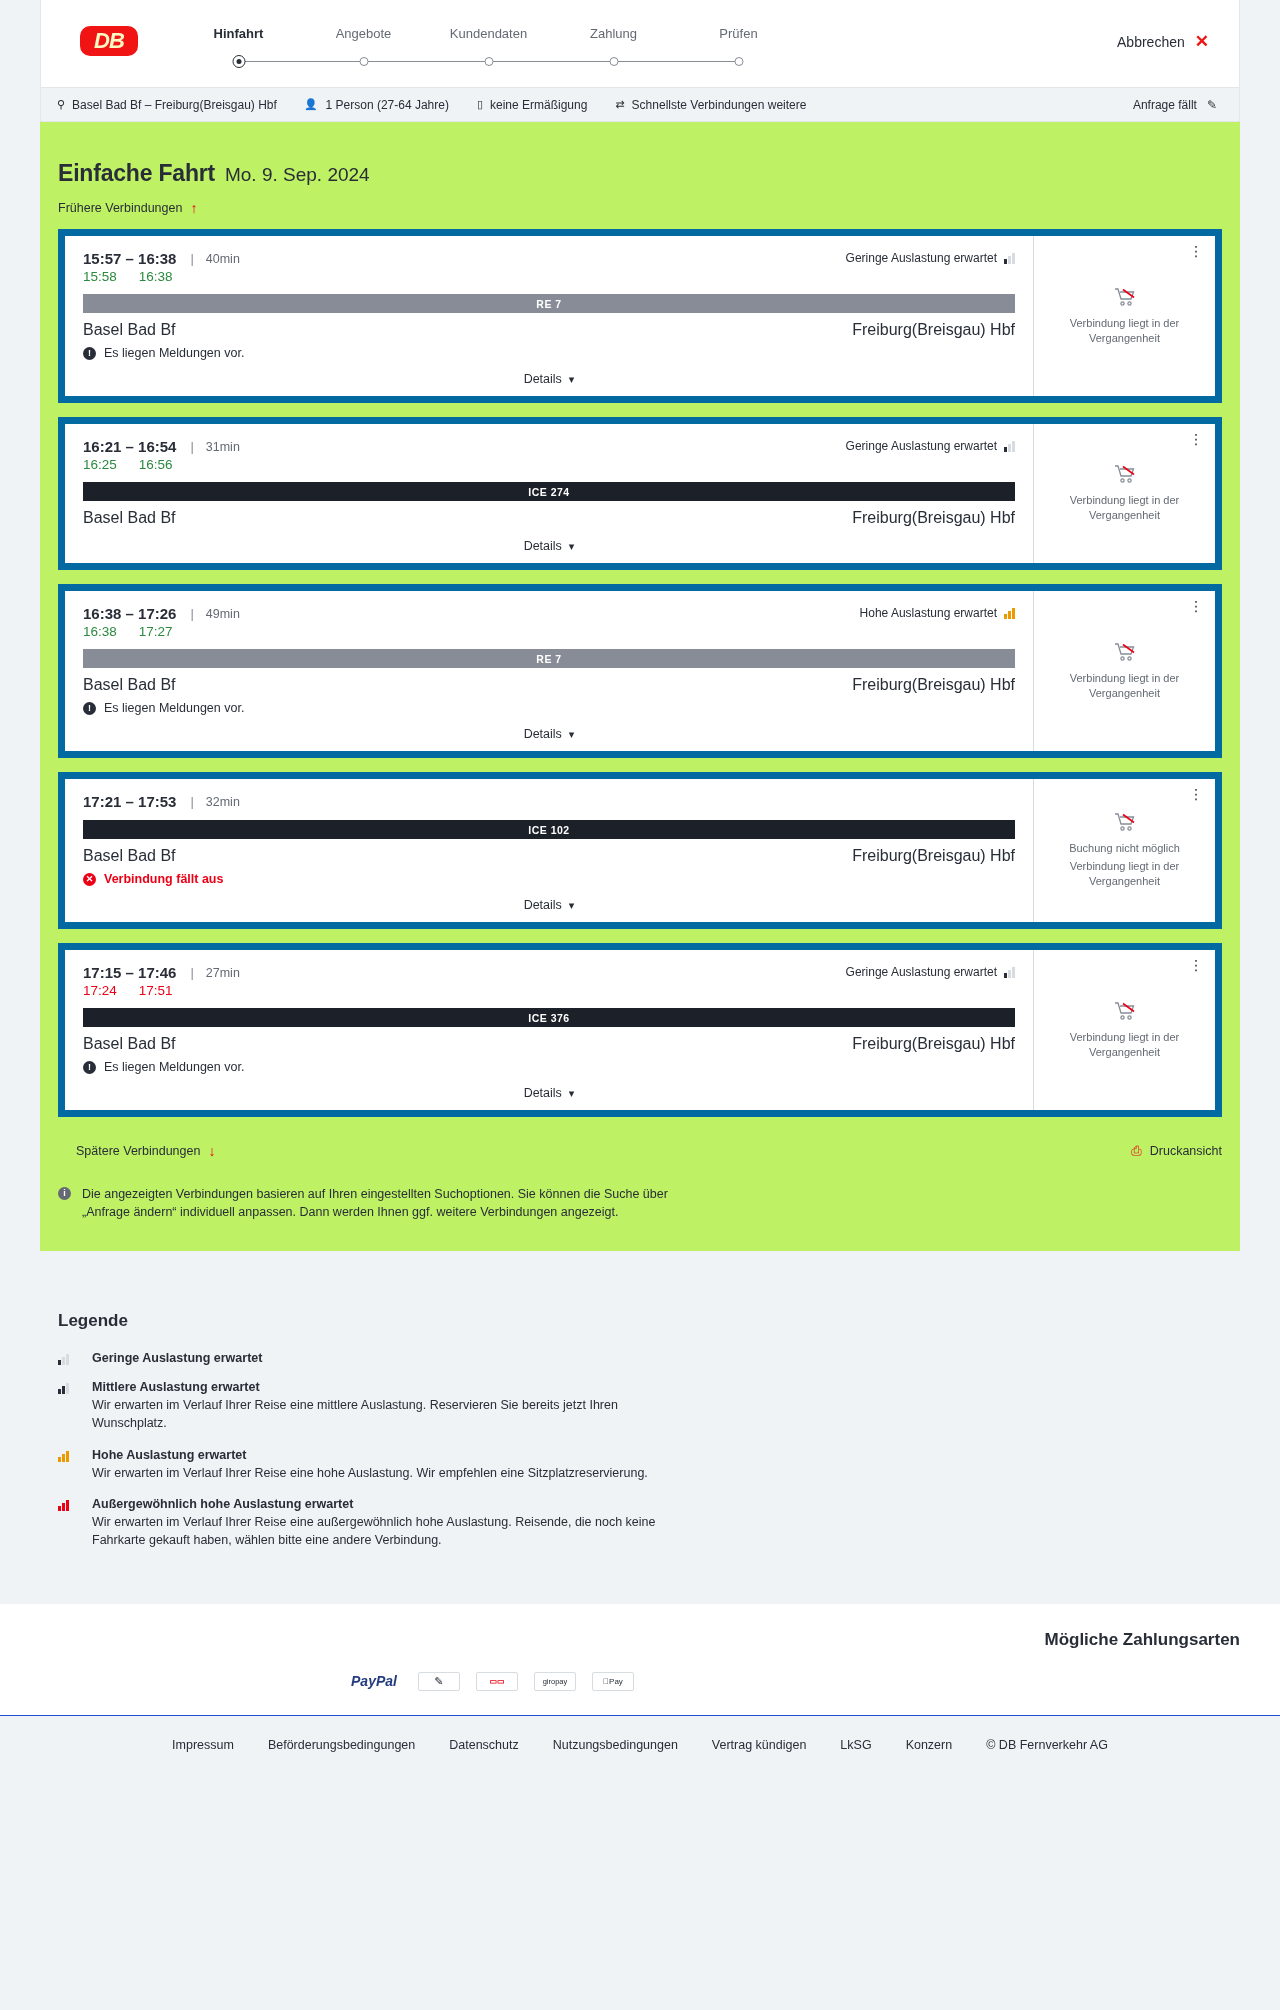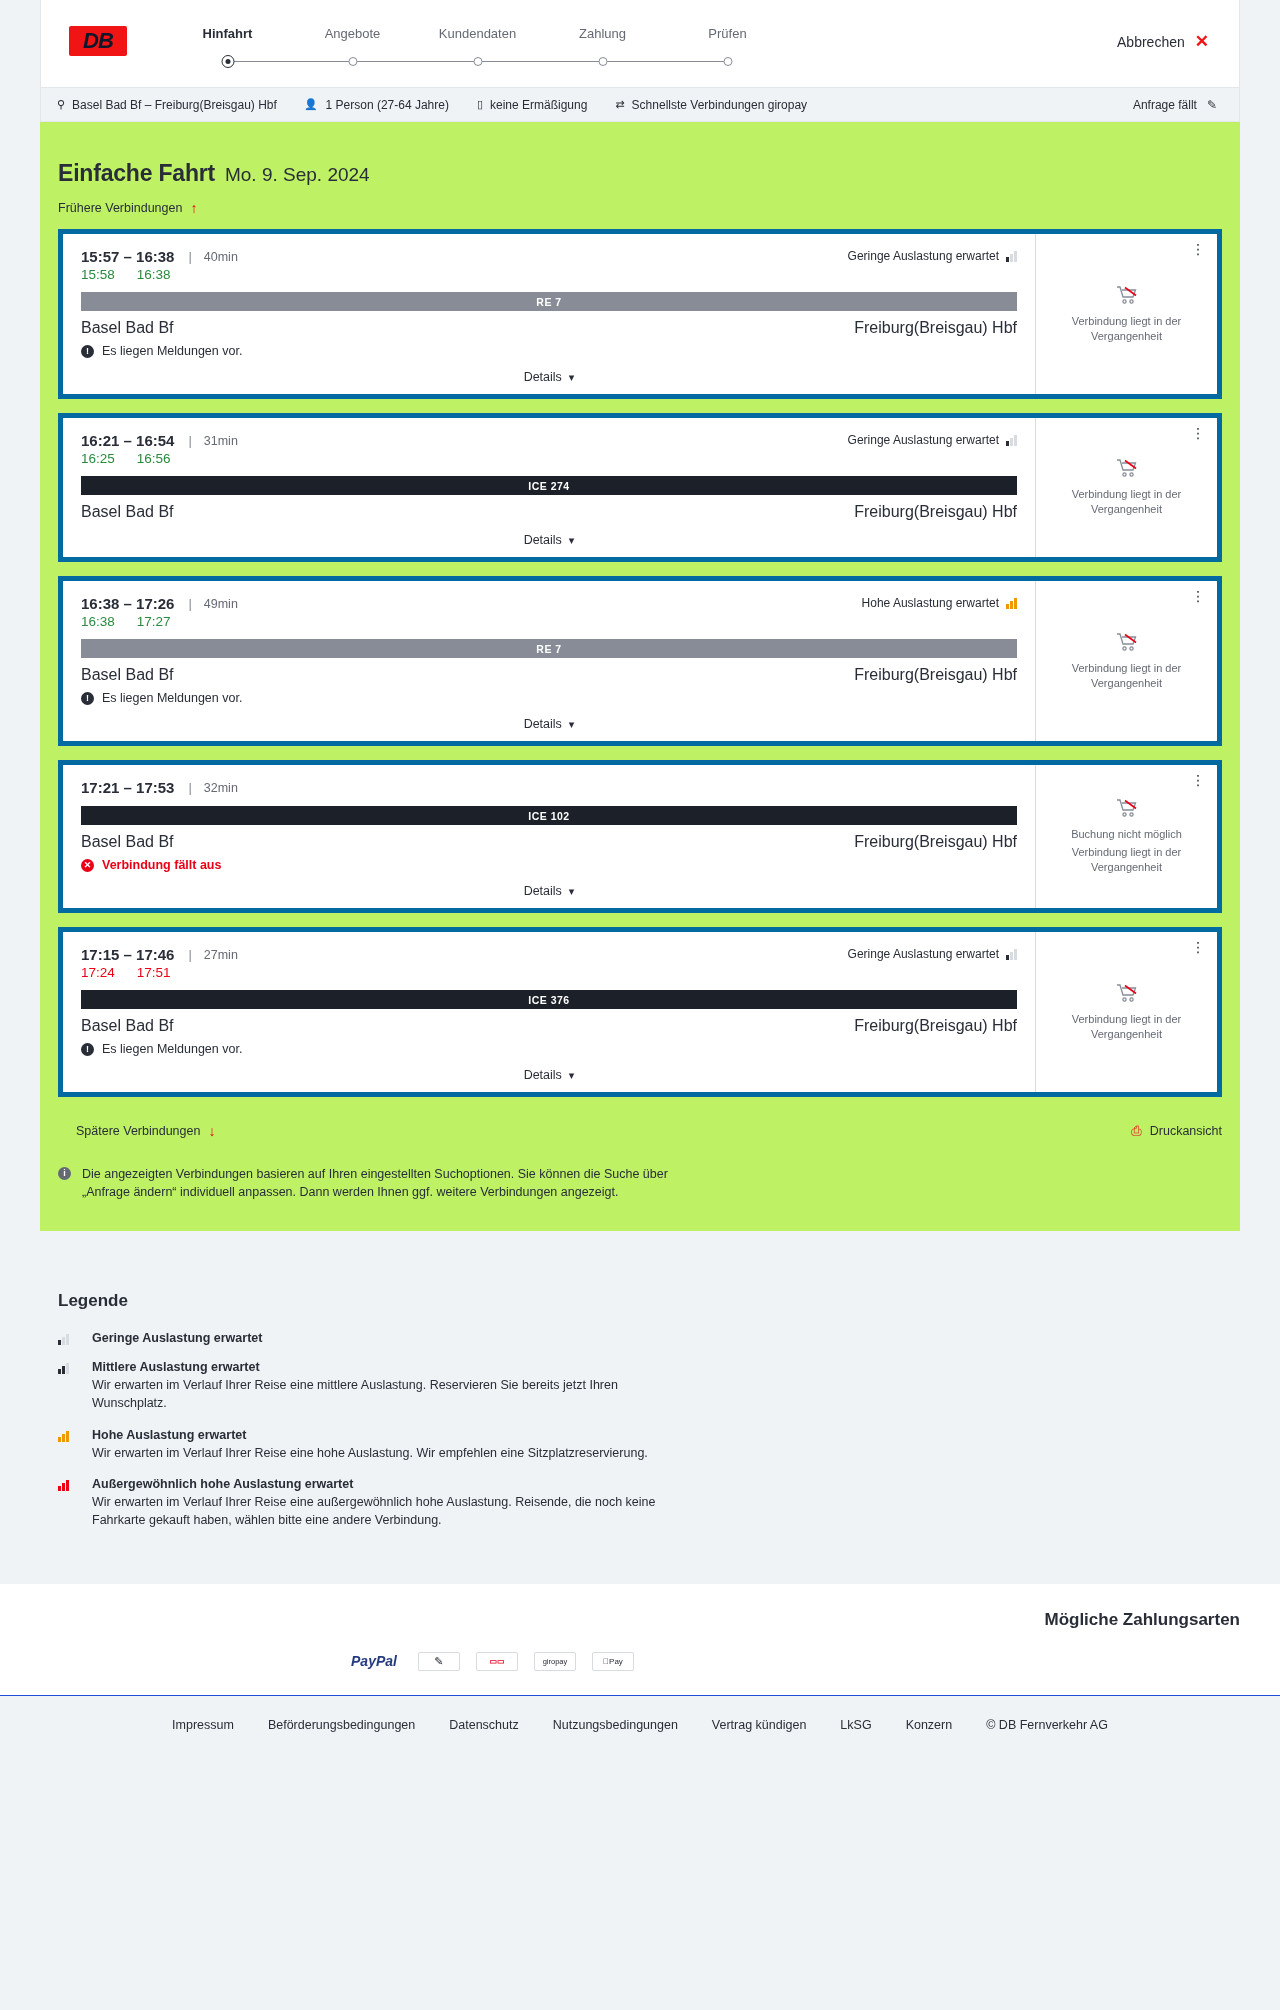--- a/index.html
+++ b/index.html
@@ -20,27 +20,27 @@
     border-top:none;
     margin: 0 40px;
     height: 88px;
     display:flex;
     align-items:flex-start;
     position:relative;
   }
   .db-logo {
     width:58px; height:30px;
     background:#f01414;
-    color:#0f172a;
+    color:#fef9c3;
     font-weight:bold;
     font-size:22px;
     display:flex; align-items:center; justify-content:center;
     letter-spacing:-1px;
-    margin: 26px 0 0 28px;
-    border-radius:2px;
+    margin: 26px 0 0 39px;
+    border-radius:10px;
     font-style: italic;
   }
   .steps {
     display:flex;
     margin: 26px 0 0 38px;
     gap: 0;
   }
   .step {
     width: 125px;
     text-align:center;
@@ -158,21 +158,21 @@
     font-size:12.5px;
     display:flex; align-items:center; gap:8px;
     cursor:pointer;
     width:max-content;
   }
 
   
   .cards { margin: 14px 18px 0 18px; }
   .card {
     display:flex;
-    border:5px solid #0369a1;
+    border:7px solid #0369a1;
     background:#fff;
     margin-bottom: 14px;
     position:relative;
   }
   .card-main {
     flex: 1 1 auto;
     padding: 14px 18px 10px 18px;
     border-right:1px solid #d7dce1;
     min-height: 118px;
   }
@@ -430,21 +430,21 @@
     <div class="summary-item">
       <span class="gl">👤</span>
       <span>1 Person (27-64 Jahre)</span>
     </div>
     <div class="summary-item">
       <span class="gl">▯</span>
       <span>keine Ermäßigung</span>
     </div>
     <div class="summary-item">
       <span class="gl">⇄</span>
-      <span>Schnellste Verbindungen giropay</span>
+      <span>Schnellste Verbindungen weitere</span>
     </div>
     <div class="summary-change">
       <span>Anfrage fällt</span>
       <span>✎</span>
     </div>
   </div>
 
   <div class="content">
 
     <div class="h1row">

